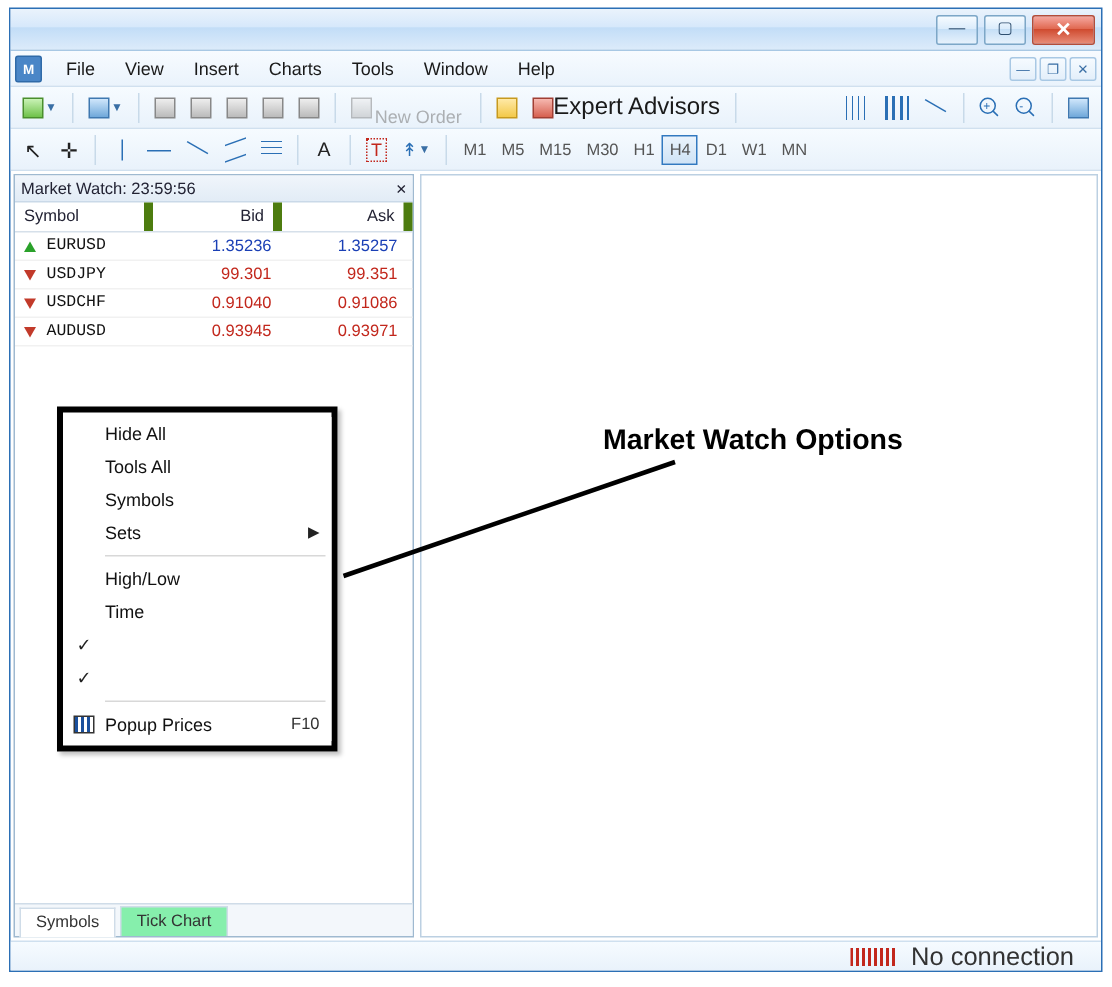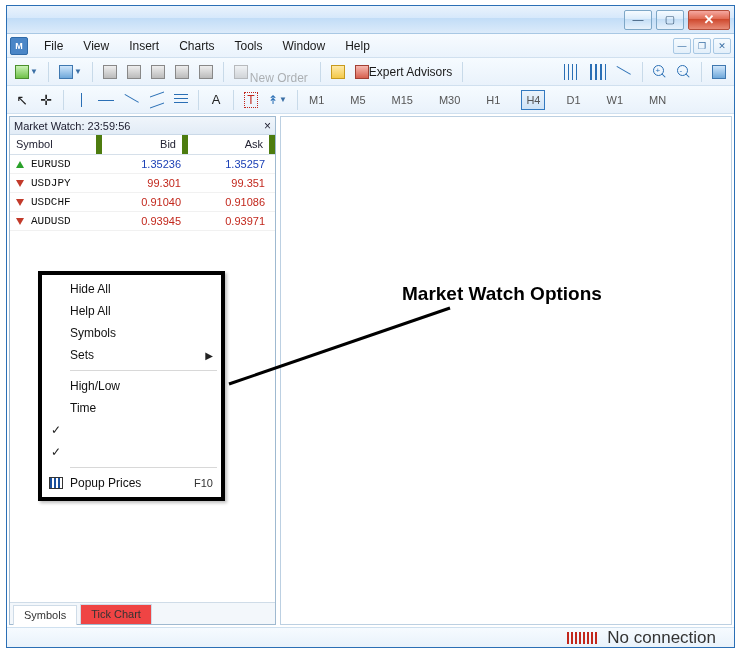--- a/index.html
+++ b/index.html
@@ -23,21 +23,21 @@
   .mini-btn .g{font-size:9px;color:#3a6fa5;}
 
   
   .toolbar{height:28px;background:linear-gradient(#f6fbff,#e9f2fb);border-bottom:1px solid #d0e0ef;display:flex;align-items:center;padding:0 4px;gap:2px;}
   .tbtn{min-width:22px;height:22px;border:1px solid transparent;border-radius:2px;display:flex;align-items:center;justify-content:center;padding:0 3px;cursor:pointer;position:relative;}
   .tbtn.disabled{opacity:.55;cursor:default;}
   .tbtn .ic{display:inline-block;width:16px;height:16px;}
   .drop{font-size:8px;color:#3a6fa5;margin-left:1px;}
   .sep{width:1px;height:20px;background:#c8dae9;margin:0 4px;}
   .tbtext{font-size:12px;color:#777;padding:0 2px;margin-top:12px;}
-  .ea-text{color:#1a1a1a;font-size:12px;}
+  .ea-text{color:#1a1a1a;font-size:16px;}
   .tf-btn{min-width:24px;height:20px;padding:0 4px;font-size:11px;color:#555;border:1px solid transparent;cursor:pointer;display:flex;align-items:center;justify-content:center;}
   .tf-btn.sel{border:1px solid #3279c0;background:linear-gradient(#eaf3fc,#cfe3f6);}
 
   
   .sq{width:14px;height:14px;border:1px solid #888;}
   .sq.green{background:linear-gradient(#c9f2b6,#6fc24a);border-color:#4a8f2d;}
   .sq.blue{background:linear-gradient(#cfe6fb,#6fa8da);border-color:#3f78b0;}
   .sq.gray{background:linear-gradient(#eee,#bbb);}
   .sq.yel{background:linear-gradient(#ffe9a6,#f3c94a);border-color:#c79a1e;}
   .sq.red{background:linear-gradient(#f6b8b0,#d66050);border-color:#a13f34;}
@@ -60,21 +60,21 @@
   .mw-row .ic{width:14px;display:flex;justify-content:center;margin-left:3px;}
   .arrow-up{width:0;height:0;border-left:4px solid transparent;border-right:4px solid transparent;border-bottom:7px solid #2aa12a;}
   .arrow-dn{width:0;height:0;border-left:4px solid transparent;border-right:4px solid transparent;border-top:7px solid #c23a2a;}
   .mw-row .sym{flex:0 0 74px;padding-left:4px;color:#111;font-family:Liberation Mono, monospace;}
   .mw-row .bid{flex:0 0 86px;text-align:right;padding-right:6px;}
   .mw-row .ask{flex:1;text-align:right;padding-right:10px;}
   .v-blue{color:#1a3fb5;}
   .v-red{color:#c2271c;}
 
   .tabs{height:22px;border-top:1px solid #cfdce8;display:flex;align-items:flex-end;background:#f3f7fb;}
-  .tab{height:20px;padding:3px 10px 0 10px;font-size:11px;border:1px solid #cfdce8;border-bottom:none;margin-left:3px;background:#ef4444;color:#333;cursor:pointer;border-radius:0 0 0 0;}
+  .tab{height:20px;padding:3px 10px 0 10px;font-size:11px;border:1px solid #cfdce8;border-bottom:none;margin-left:3px;background:#86efac;color:#333;cursor:pointer;border-radius:0 0 0 0;}
   .tab.active{background:#fff;position:relative;top:1px;}
 
   .right-area{flex:1;margin:2px 2px 2px 4px;border:1px solid #bcd0e2;background:#fff;position:relative;}
 
   
   .ctx-outer{position:absolute;left:31px;top:265px;width:187px;border:4px solid #000;background:#fff;box-shadow:2px 2px 3px rgba(0,0,0,.25);padding:3px 0;}
   .ctx{position:relative;background:#fff;}
   .ctx-item{display:flex;align-items:center;height:22px;font-size:12px;color:#111;cursor:default;padding-right:8px;}
   .ctx-left{width:28px;display:flex;justify-content:center;align-items:center;color:#222;font-size:12px;}
   .ctx-label{flex:1;text-align:left;}
@@ -234,21 +234,21 @@
         </div>
       <div class="sep"></div>
       <div class="tbtn">
           <span style="font-size:12px;color:#c2271c;border:1px dotted #c2271c;padding:0 2px;">T</span>
         </div>
       <div class="tbtn">
           <span style="font-size:12px;color:#2a6fb5;">↟</span>
           <span class="drop">▼</span>
         </div>
       <div class="sep"></div>
-      <div id="tf-box" style="display:flex;gap:16px;">
+      <div id="tf-box" style="display:flex;gap:0;">
           <div class="tf-btn">M1</div>
           <div class="tf-btn">M5</div>
           <div class="tf-btn">M15</div>
           <div class="tf-btn">M30</div>
           <div class="tf-btn">H1</div>
           <div class="tf-btn sel">H4</div>
           <div class="tf-btn">D1</div>
           <div class="tf-btn">W1</div>
           <div class="tf-btn">MN</div>
         </div>
@@ -309,21 +309,21 @@
     </div>
 
     <div class="ctx-outer">
       <div class="ctx">
         <div class="ctx-item">
             <div class="ctx-left"></div>
             <div class="ctx-label">Hide All</div>
           </div>
         <div class="ctx-item">
             <div class="ctx-left"></div>
-            <div class="ctx-label">Help All</div>
+            <div class="ctx-label">Tools All</div>
           </div>
         <div class="ctx-item">
             <div class="ctx-left"></div>
             <div class="ctx-label">Symbols</div>
           </div>
         <div class="ctx-item">
             <div class="ctx-left"></div>
             <div class="ctx-label">Sets</div>
             <span class="ctx-arrow">▶</span>
           </div>

